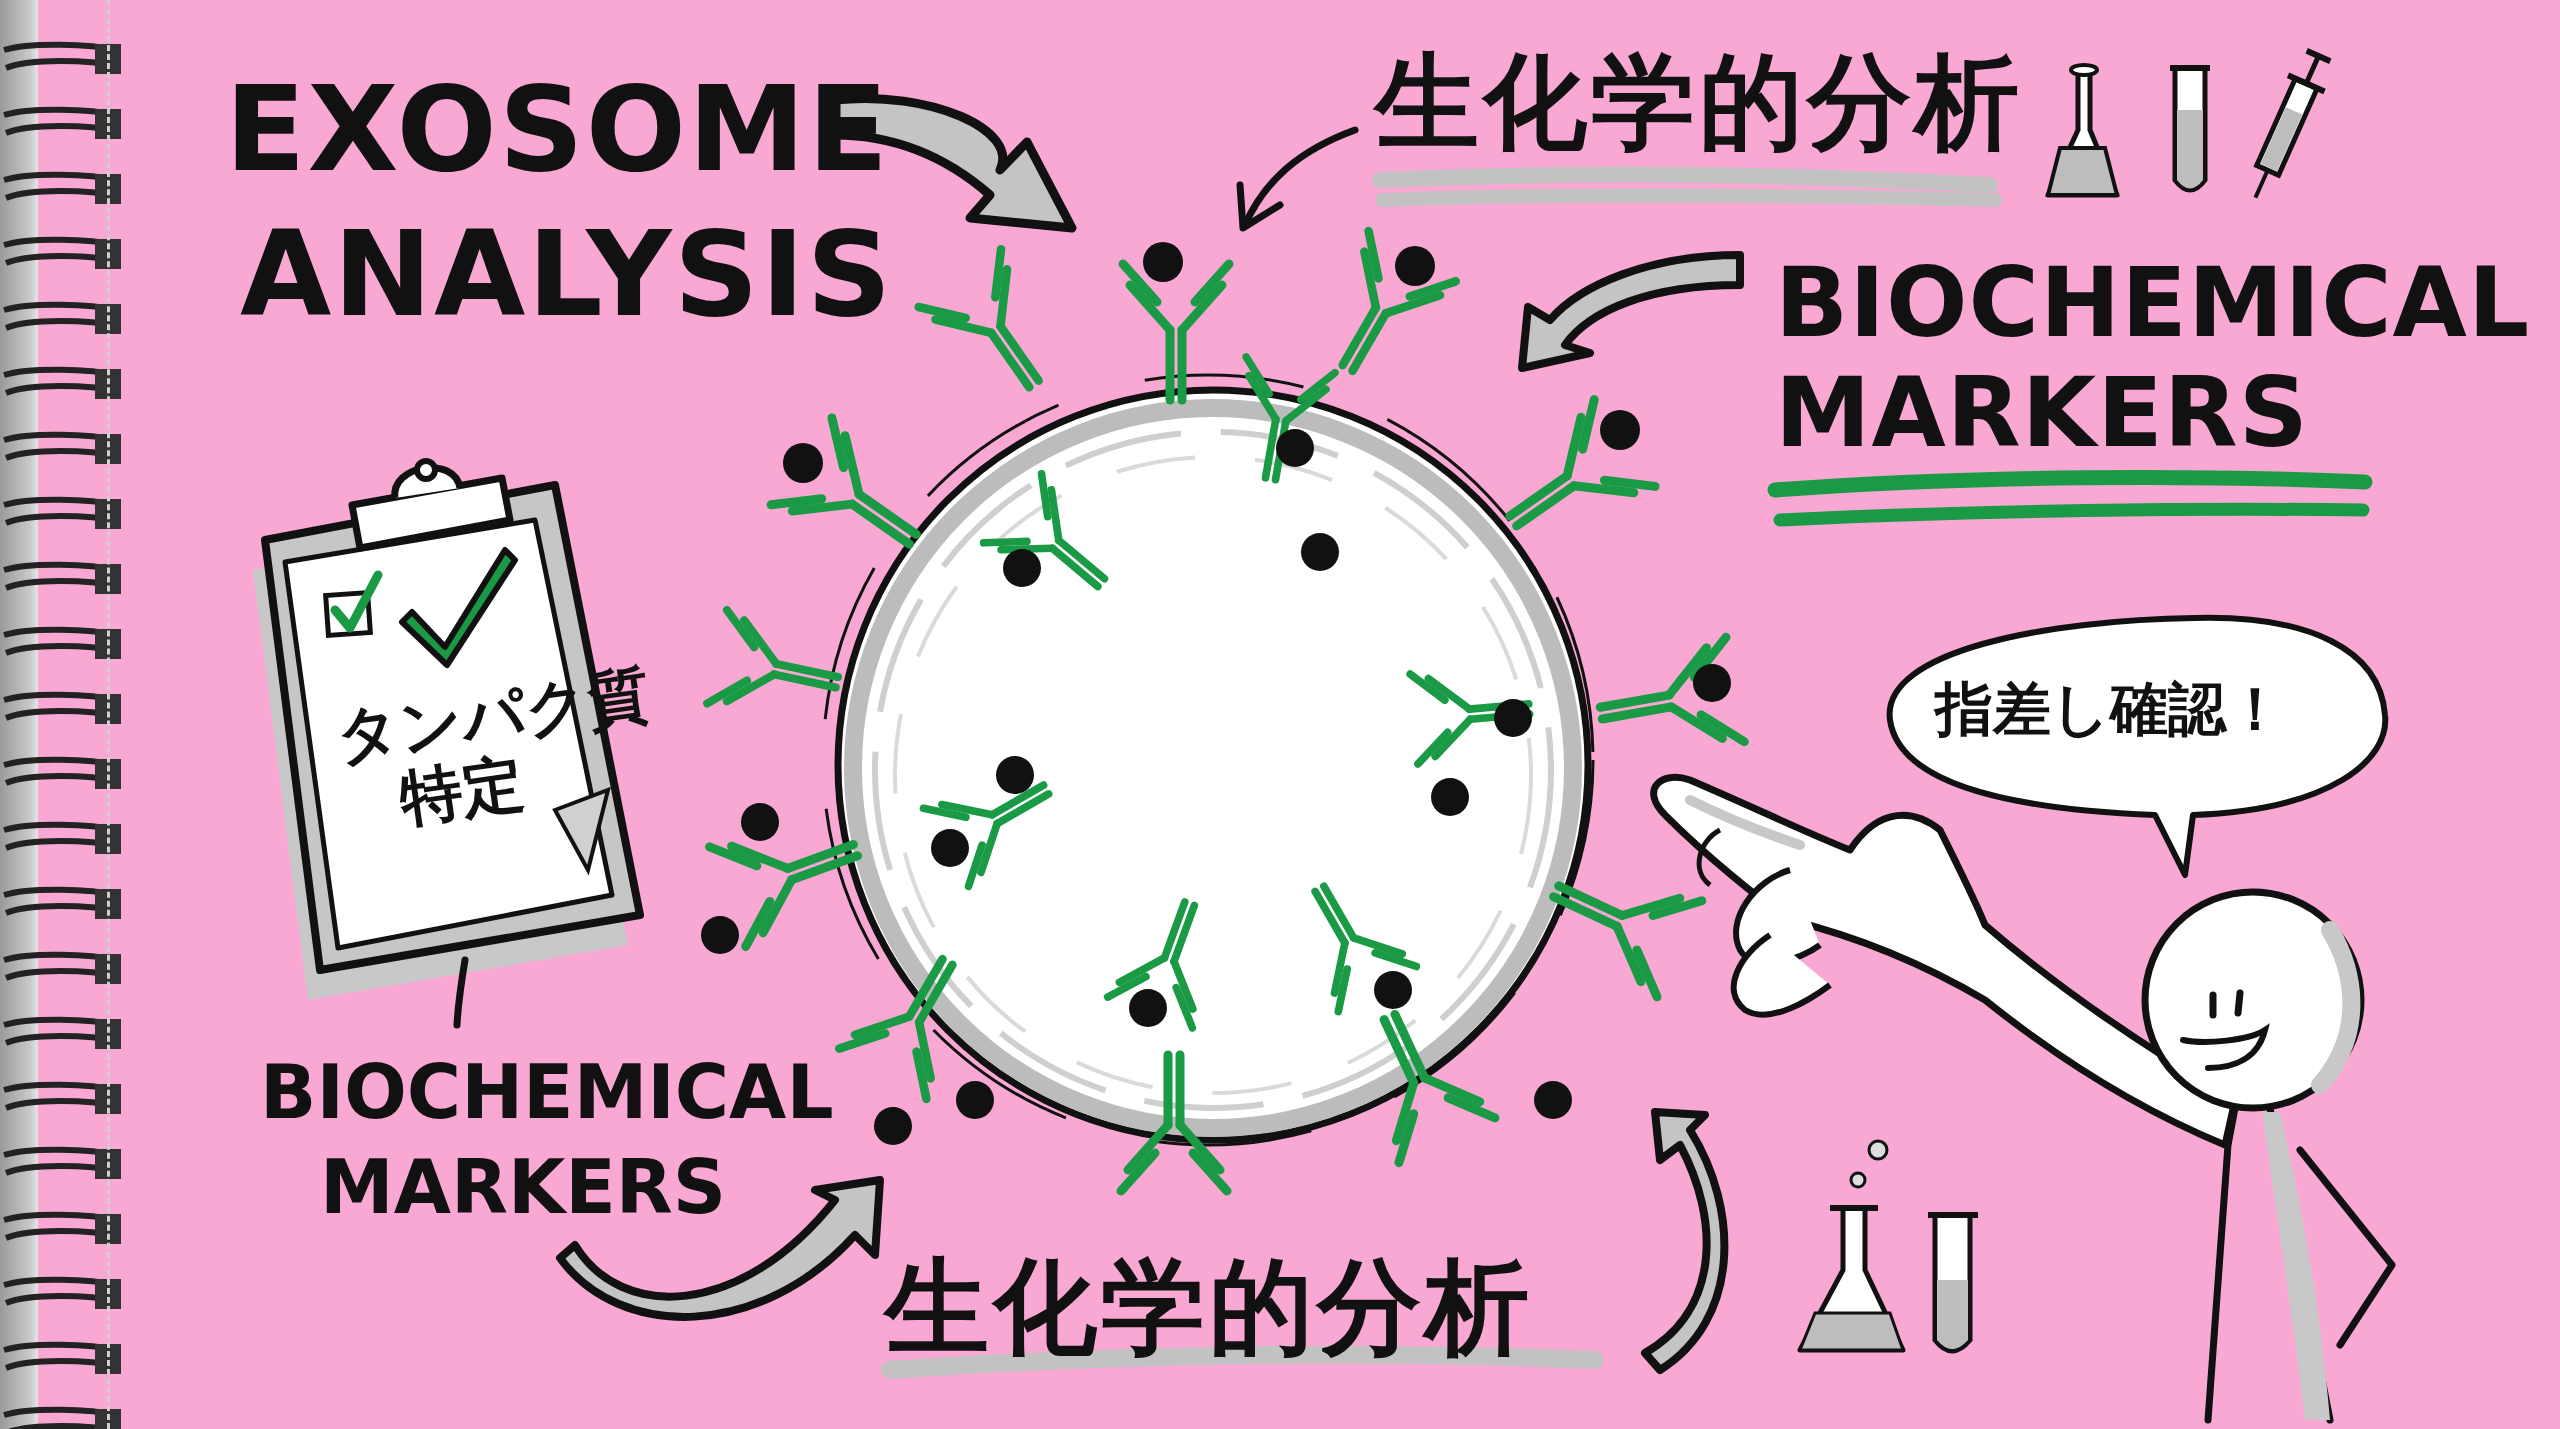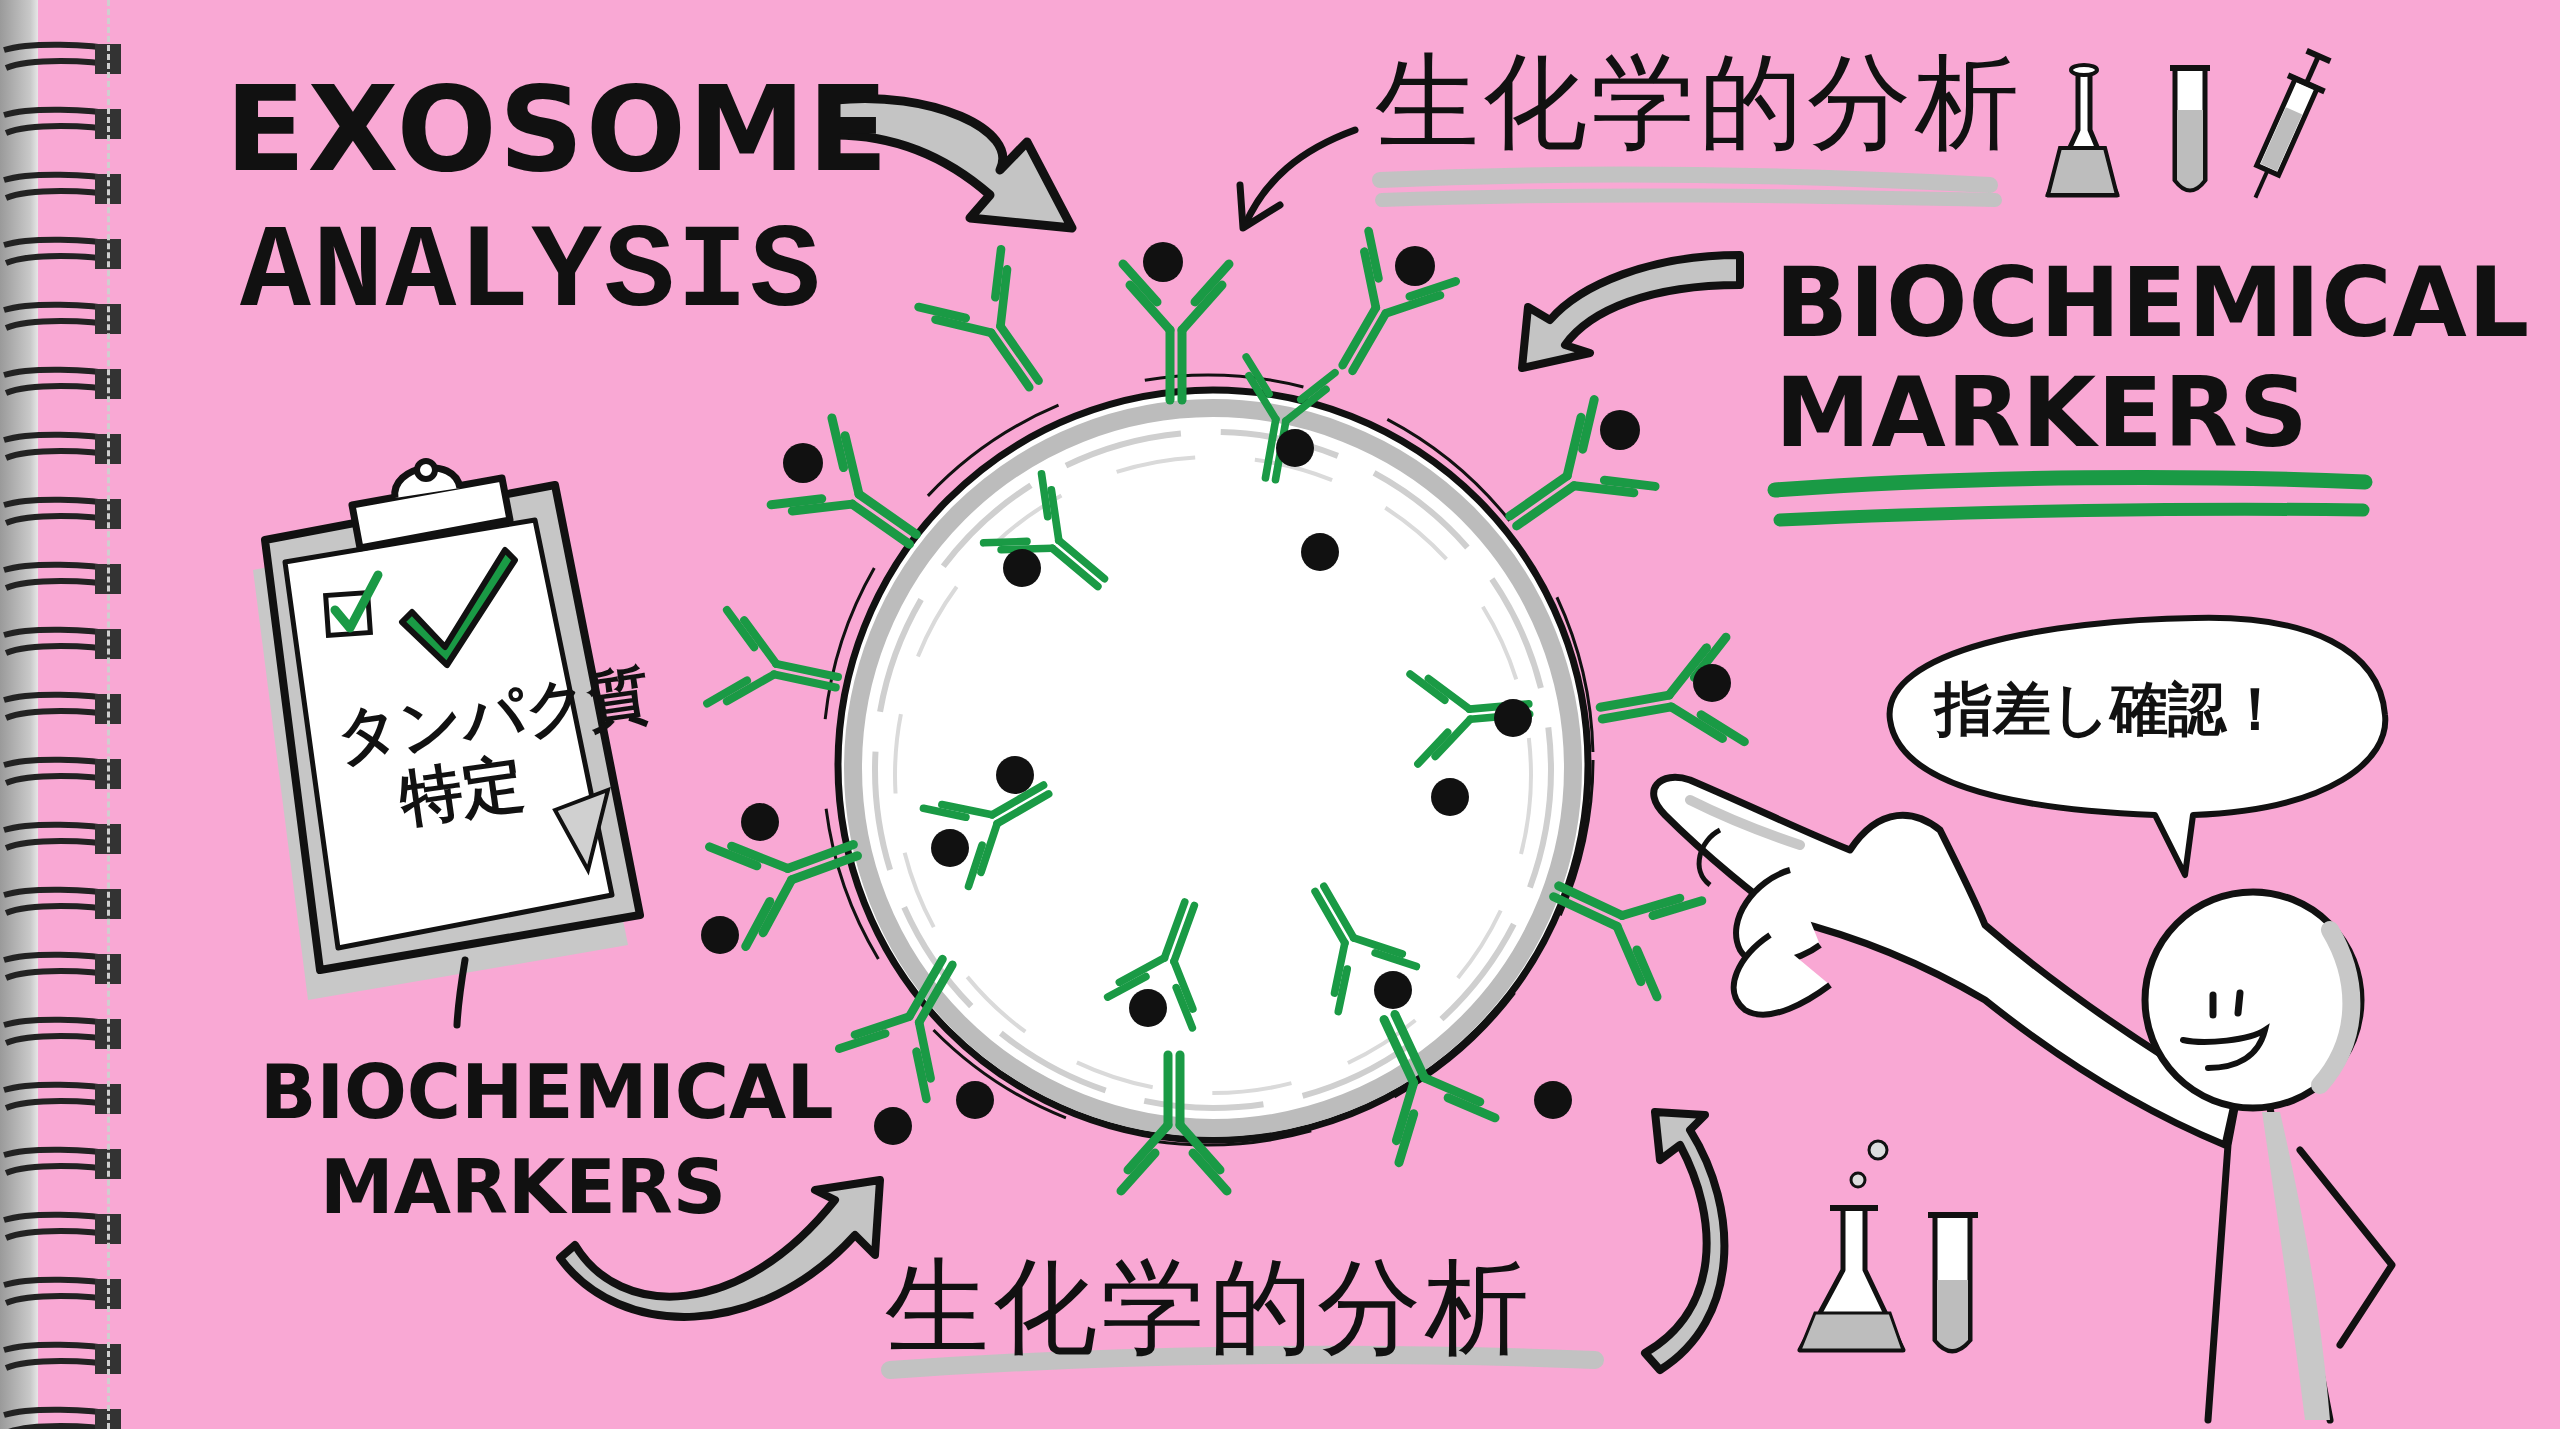--- a/index.html
+++ b/index.html
@@ -5,21 +5,21 @@
   html, body { margin:0; padding:0; background:#fafafa; }
   #canvas { position:relative; width:2560px; height:1429px; overflow:hidden; background:#f9a8d4; font-family:"DejaVu Sans", sans-serif; }
   .binding { position:absolute; left:0; top:0; width:38px; height:1429px; background:linear-gradient(90deg,#9a9a9a,#c9c9c9 80%,#e6e6e6); }
   .margin-line { position:absolute; left:107px; top:0; height:1429px; border-left:3px dashed #cfcfcf; }
   .ring { position:absolute; left:0; width:125px; height:40px; }
   svg.art { position:absolute; left:0; top:0; }
   .txt { position:absolute; color:#111; font-family:"DejaVu Sans", sans-serif; font-weight:bold; white-space:nowrap; line-height:1; }
   .title { font-size:118px; letter-spacing:2px; }
   .h-big { font-size:96px; letter-spacing:1px; }
   .h-mid { font-size:74px; }
-  .jp-big { font-size:104px; letter-spacing:4px; font-weight:normal; }
+  .jp-big { font-size:104px; letter-spacing:4px; font-weight:bold; }
   .jp-mid { font-size:62px; }
   .bubble-text { font-size:58px;text-align:right; }
 </style>
 </head>
 <body>
 
 <div id="canvas">
 
   <div class="binding"></div>
   <div id="rings">
@@ -297,21 +297,21 @@
       <line x1="1830" y1="1208" x2="1878" y2="1208" stroke="#111" stroke-width="6"></line>
     </g>
     <g>
       <path d="M1935,1215 L1935,1340 Q1952,1362 1970,1340 L1970,1215 Z" fill="#fff" stroke="#111" stroke-width="5"></path>
       <path d="M1937,1280 L1968,1280 L1968,1340 Q1952,1358 1937,1340 Z" fill="#bdbdbd"></path>
       <line x1="1928" y1="1215" x2="1978" y2="1215" stroke="#111" stroke-width="6"></line>
     </g>
   </svg>
 
   <div class="txt title" style="left:225px; top:70px;">EXOSOME</div>
-  <div class="txt title" style="left:240px; top:215px;font-family:Liberation Mono, monospace;">ANALYSIS</div>
+  <div class="txt title" style="left:240px; top:215px;">ANALYSIS</div>
 
   <div class="txt jp-big" style="left:1375px; top:50px;">生化学的分析</div>
 
   <div class="txt h-big" style="left:1775px; top:255px;">BIOCHEMICAL</div>
   <div class="txt h-big" style="left:1775px; top:365px;">MARKERS</div>
 
   <div class="txt jp-mid" style="left:335px; top:685px; transform:rotate(-8deg);">タンパク質</div>
   <div class="txt jp-mid" style="left:400px; top:760px; transform:rotate(-8deg);">特定</div>
 
   <div class="txt h-mid" style="left:260px; top:1055px;">BIOCHEMICAL</div>

